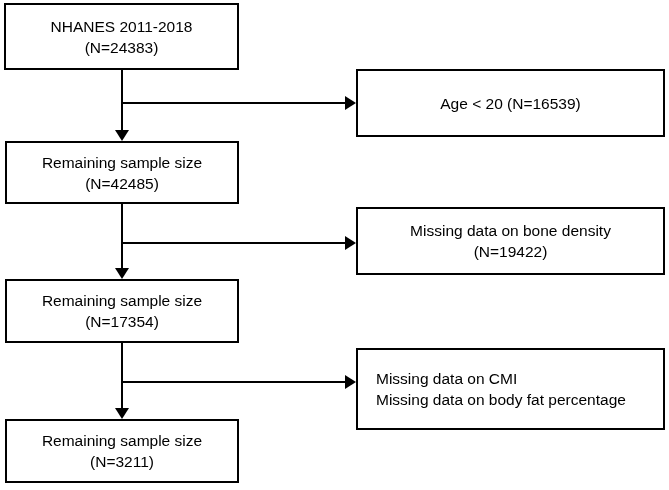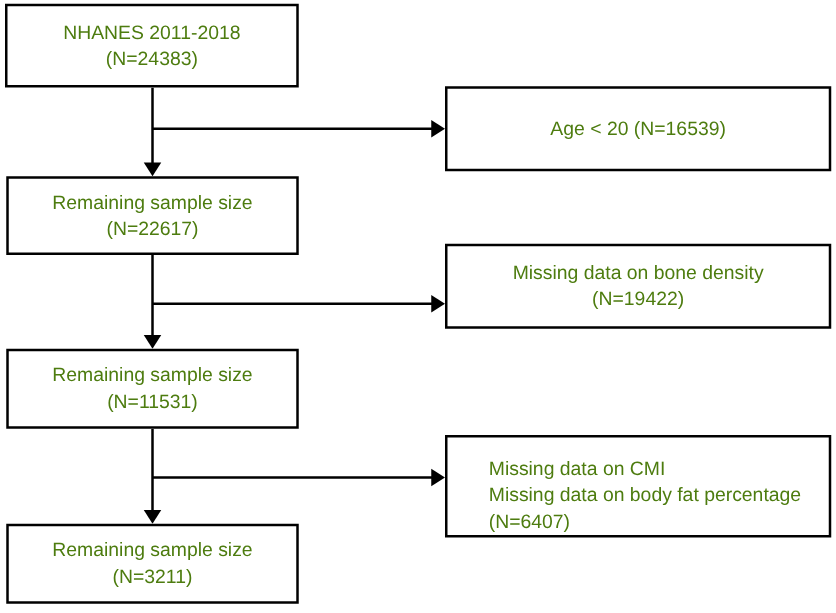--- a/index.html
+++ b/index.html
@@ -6,21 +6,21 @@
     margin: 0;
     padding: 0;
     background: #ffffff;
   }
   .canvas {
     position: relative;
     width: 669px;
     height: 490px;
     background: #ffffff;
     font-family: "Liberation Sans", sans-serif;
-    color: #4d7c0f;
+    color: #000000;
     overflow: hidden;
   }
   svg.connectors {
     position: absolute;
     left: 0;
     top: 0;
     width: 669px;
     height: 490px;
   }
   svg.connectors line {
@@ -41,27 +41,26 @@
     justify-content: center;
     align-items: center;
     text-align: center;
     font-size: 15.5px;
     line-height: 21px;
     white-space: nowrap;
   }
   .box.align-left {
     align-items: flex-start;
     text-align: left;
-    padding-left: 33px;
-    justify-content: flex-end;
+    padding-left: 18px;
   }
   .b1 { left: 4px;   top: 3px;   width: 235px; height: 67px; }
   .b2 { left: 356px; top: 69px;  width: 309px; height: 68px; align-items: center; }
   .b3 { left: 5px;   top: 141px; width: 234px; height: 63px; }
-  .b4 { left: 356px; top: 195px; width: 309px; height: 68px; }
+  .b4 { left: 356px; top: 207px; width: 309px; height: 68px; }
   .b5 { left: 5px;   top: 279px; width: 234px; height: 64px; }
   .b6 { left: 356px; top: 348px; width: 309px; height: 82px; }
   .b7 { left: 5px;   top: 419px; width: 234px; height: 64px; }
 </style>
 </head>
 <body>
 
 <div class="canvas">
 
   <svg class="connectors" viewBox="0 0 669 490" xmlns="http://www.w3.org/2000/svg">
@@ -98,37 +97,36 @@
     <div>NHANES 2011-2018</div>
     <div>(N=24383)</div>
   </div>
 
   <div class="box b2">
     <div>Age &lt; 20 (N=16539)</div>
   </div>
 
   <div class="box b3">
     <div>Remaining sample size</div>
-    <div>(N=22617)</div>
+    <div>(N=42485)</div>
   </div>
 
   <div class="box b4">
     <div>Missing data on bone density</div>
     <div>(N=19422)</div>
   </div>
 
   <div class="box b5">
     <div>Remaining sample size</div>
-    <div>(N=11531)</div>
+    <div>(N=17354)</div>
   </div>
 
   <div class="box b6 align-left">
     <div>Missing data on CMI</div>
     <div>Missing data on body fat percentage</div>
-    <div>(N=6407)</div>
   </div>
 
   <div class="box b7">
     <div>Remaining sample size</div>
     <div>(N=3211)</div>
   </div>
 
 </div>
 
 </body></html>

